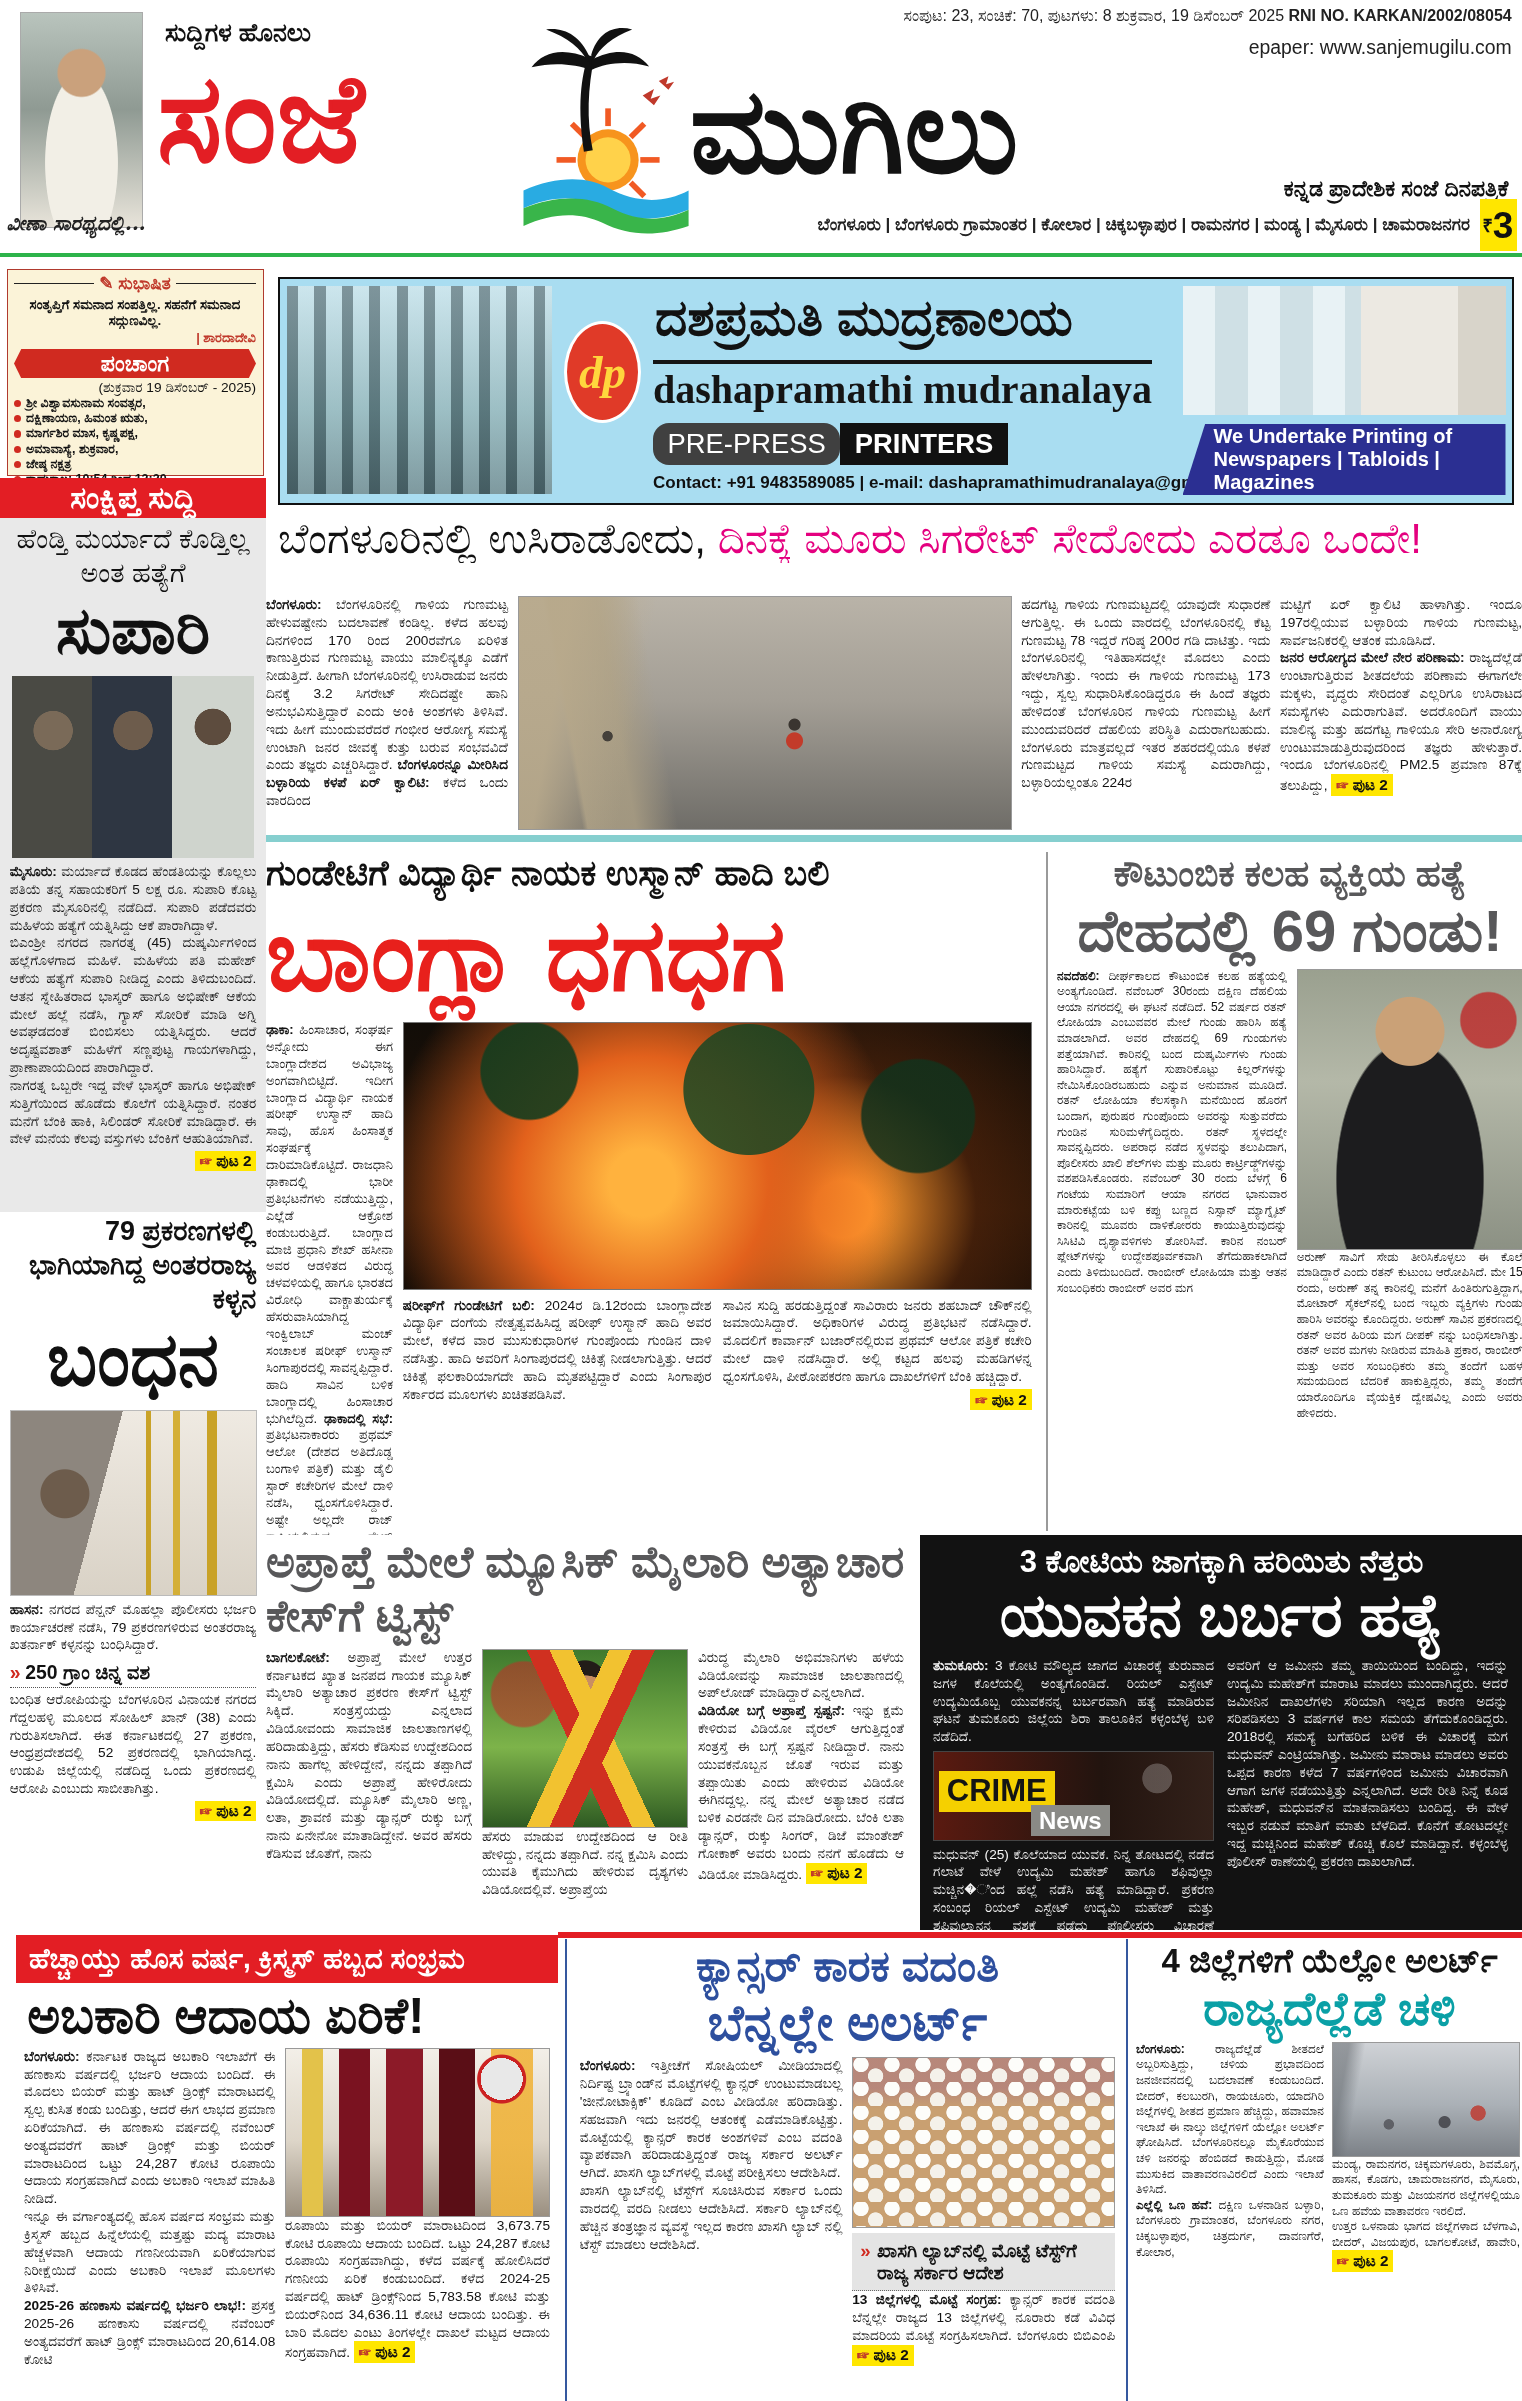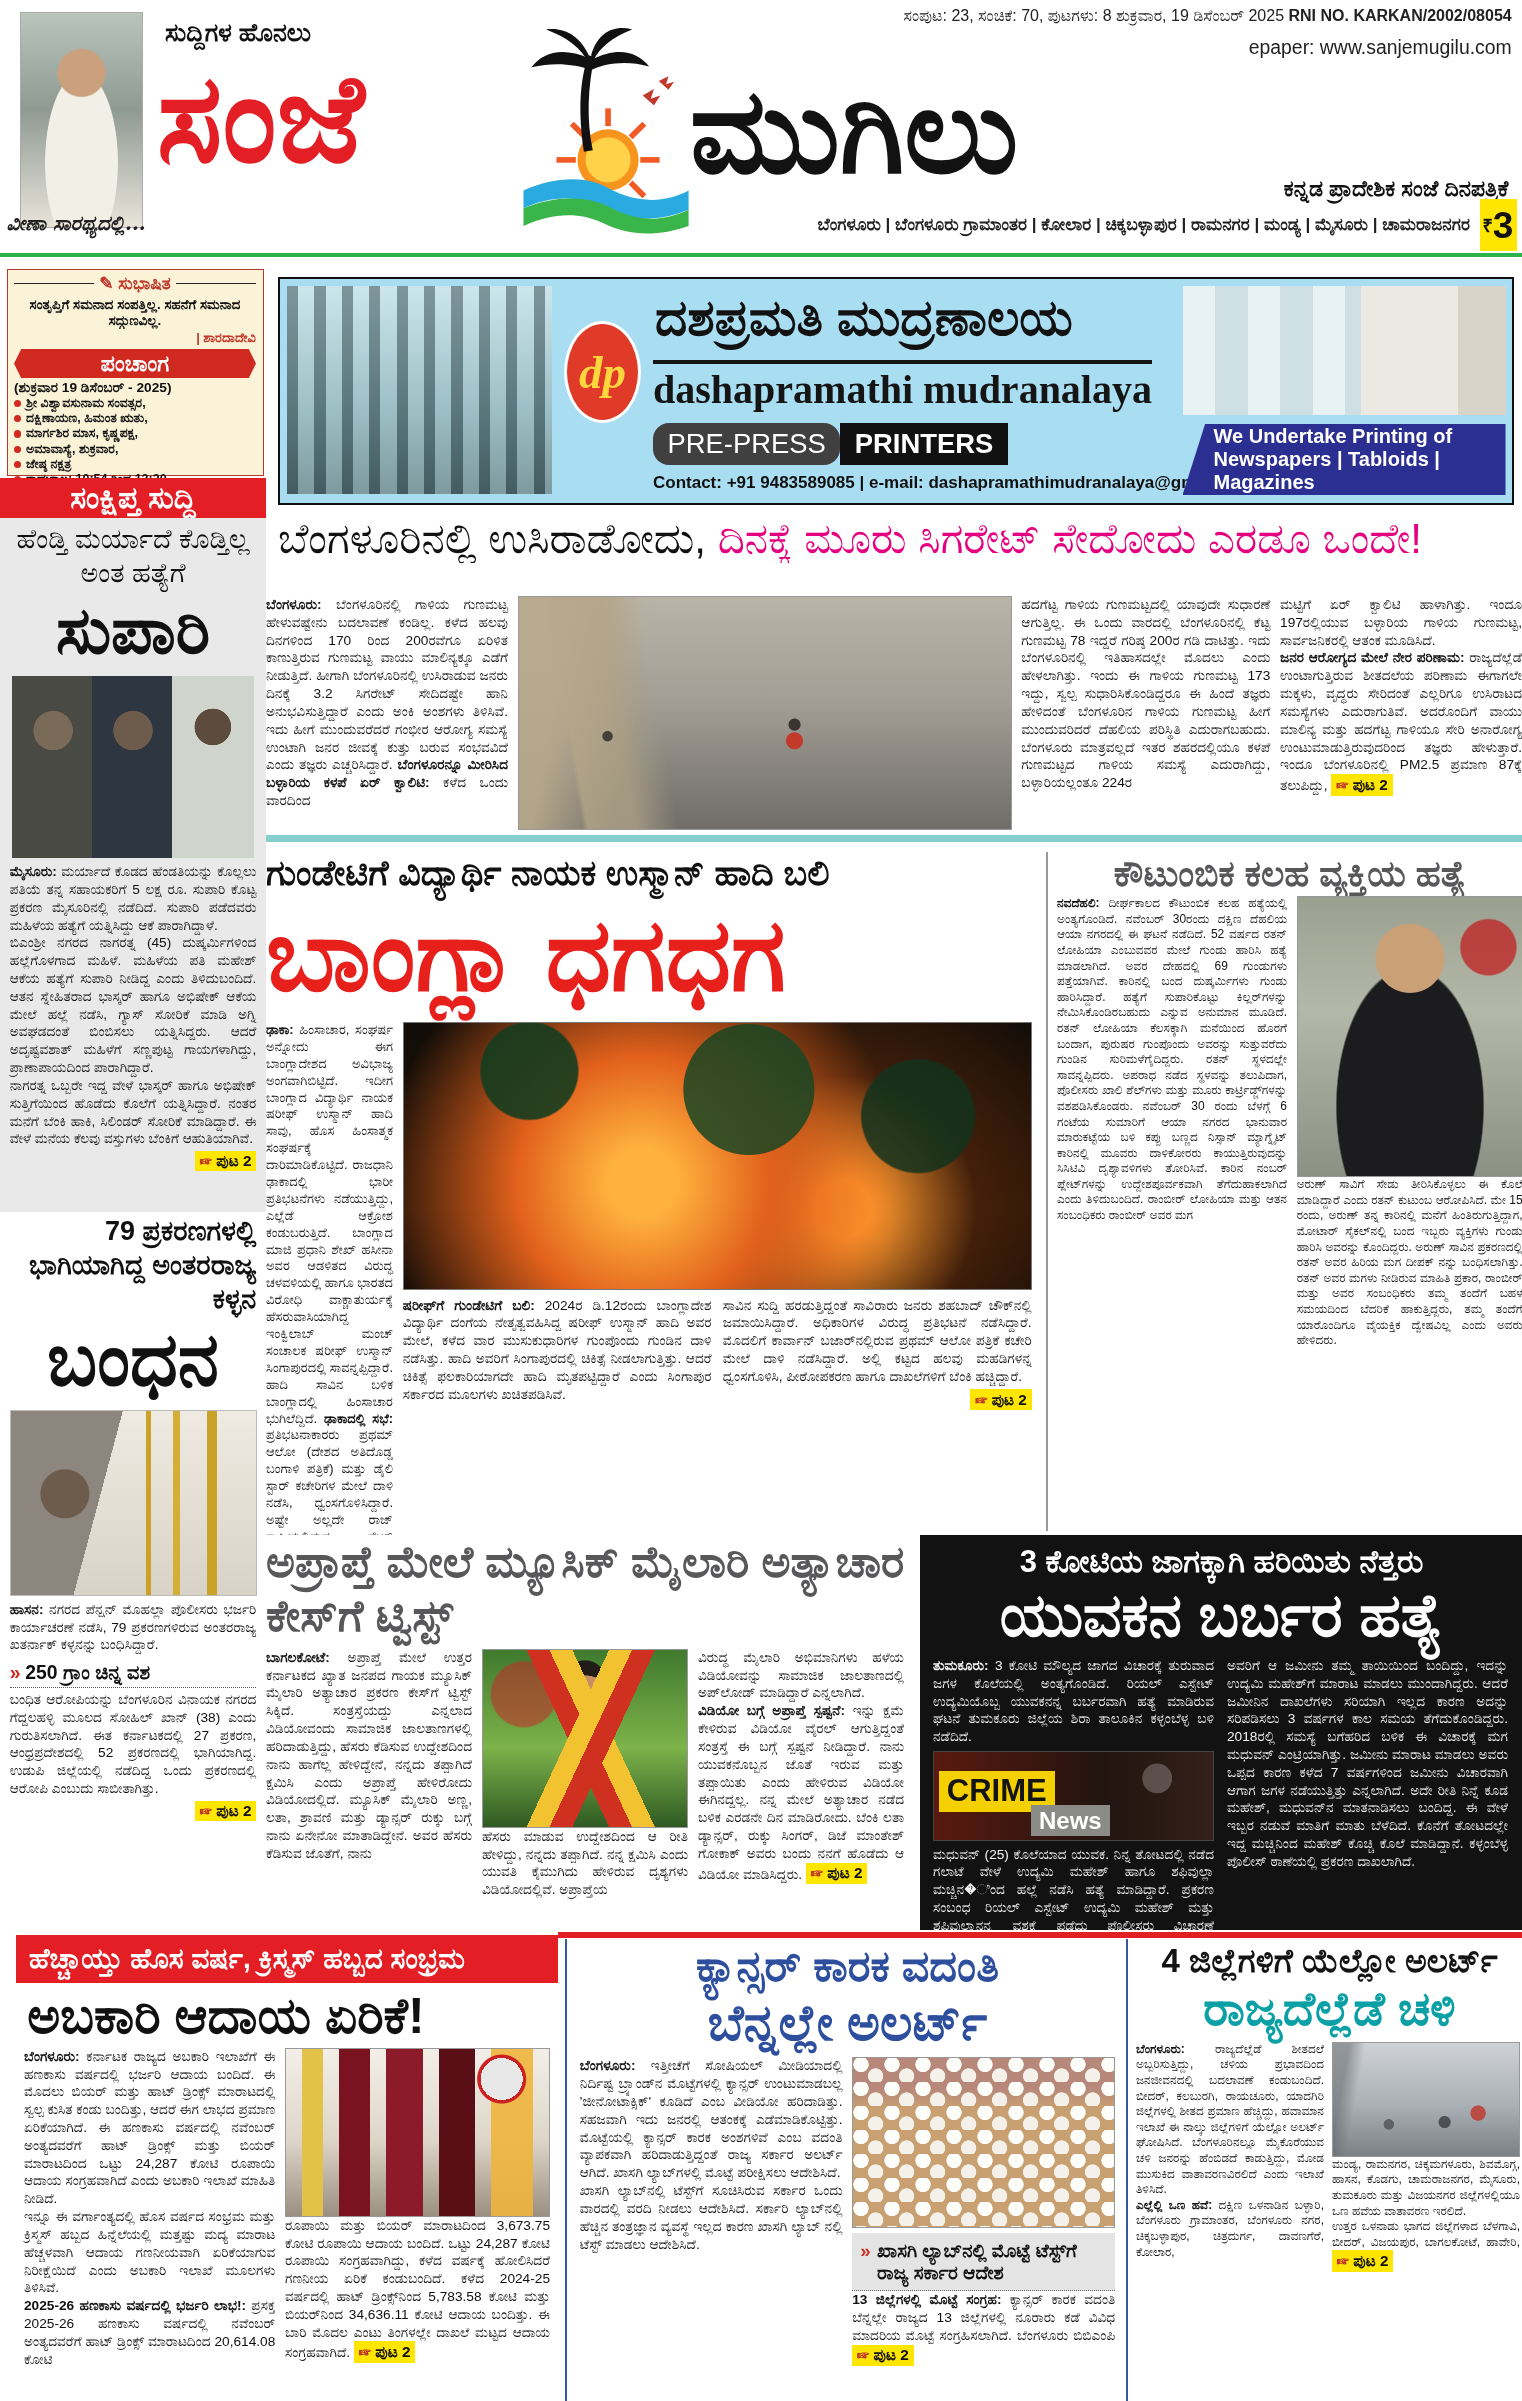--- a/index.html
+++ b/index.html
@@ -60,21 +60,21 @@
   
   .subh-box { left:6.5px; top:269px; width:257px; height:207px; background:#fbf3d8;
     border:1.6px solid #b03a2e; padding:3.2px 6.5px; }
   .subh-head { display:flex; align-items:center; gap:4.8px; justify-content:center;
     color:#c0392b; font-weight:bold; font-size:17px; }
   .subh-head .line { flex:1; border-top:1.6px solid #222; position:relative; }
   .subh-quote { font-size:13.3px; font-weight:bold; text-align:center; margin-top:2.4px; line-height:1.25; }
   .subh-author { text-align:right; color:#c0392b; font-weight:bold; font-size:13px; }
   .panch-ribbon { margin:3.2px auto 1.6px; background:#d02a20; color:#fff; text-align:center;
     font-size:22px; font-weight:bold; padding:1.6px 0; clip-path:polygon(0 50%,3% 0,97% 0,100% 50%,97% 100%,3% 100%); }
-  .panch-date { text-align:left; font-weight:bold; font-size:13.7px; margin:0 0; }
+  .panch-date { text-align:right; font-weight:normal; font-size:13.7px; margin:0 0; }
   .panch-list { list-style:none; }
   .panch-list li { display:flex; align-items:flex-start; gap:4.8px; font-size:12.5px; font-weight:bold; line-height:1.22; }
   .dot { width:7.3px; height:7.3px; border-radius:50%; background:#d02a20; flex:0 0 7.3px; margin-top:4px; }
   .brief-banner { left:0; top:478px; width:266px; height:40px; background:#e31e24; color:#fff;
     display:flex; align-items:center; justify-content:center; font-size:30px; font-weight:bold; }
   .story1 { left:0; top:518px; width:266px; height:694px; background:#e9e9e9; padding:4.8px 9.7px; overflow:hidden; }
   .s1-h { font-size:27px; font-weight:normal; text-align:center; line-height:1.25; }
   .s1-big { font-size:65px; font-weight:bold; text-align:center; line-height:1.25; }
   .ph-men3 { width:242px; height:182px; margin:4.8px auto;
     background:
@@ -397,20 +397,21 @@
           <div class="tag-row"><span class="ptag"><span class="hand">☞</span> <span>ಪುಟ 2</span></span></div>
         </div>
       </div>
     </div>
   </div>
 </div>
 <div class="abs vrule vert1"></div>
 
 <div class="abs delhi">
   <div class="kicker">ಕೌಟುಂಬಿಕ ಕಲಹ ವ್ಯಕ್ತಿಯ ಹತ್ಯೆ</div>
+  <div class="bighead">ದೇಹದಲ್ಲಿ 69 ಗುಂಡು!</div>
   <div class="delhi-row">
     <div class="dl-col1 art-body small-note">
       <span class="dl">ನವದೆಹಲಿ:</span><span> ದೀರ್ಘಕಾಲದ ಕೌಟುಂಬಿಕ ಕಲಹ ಹತ್ಯೆಯಲ್ಲಿ ಅಂತ್ಯಗೊಂಡಿದೆ. ನವೆಂಬರ್ 30ರಂದು ದಕ್ಷಿಣ ದೆಹಲಿಯ ಆಯಾ ನಗರದಲ್ಲಿ ಈ ಘಟನೆ ನಡೆದಿದೆ. 52 ವರ್ಷದ ರತನ್ ಲೋಹಿಯಾ ಎಂಬುವವರ ಮೇಲೆ ಗುಂಡು ಹಾರಿಸಿ ಹತ್ಯೆ ಮಾಡಲಾಗಿದೆ. ಅವರ ದೇಹದಲ್ಲಿ 69 ಗುಂಡುಗಳು ಪತ್ತೆಯಾಗಿವೆ. ಕಾರಿನಲ್ಲಿ ಬಂದ ದುಷ್ಕರ್ಮಿಗಳು ಗುಂಡು ಹಾರಿಸಿದ್ದಾರೆ. ಹತ್ಯೆಗೆ ಸುಪಾರಿಕೊಟ್ಟು ಕಿಲ್ಲರ್‌ಗಳನ್ನು ನೇಮಿಸಿಕೊಂಡಿರಬಹುದು ಎನ್ನುವ ಅನುಮಾನ ಮೂಡಿದೆ. ರತನ್ ಲೋಹಿಯಾ ಕೆಲಸಕ್ಕಾಗಿ ಮನೆಯಿಂದ ಹೊರಗೆ ಬಂದಾಗ, ಪುರುಷರ ಗುಂಪೊಂದು ಅವರನ್ನು ಸುತ್ತುವರೆದು ಗುಂಡಿನ ಸುರಿಮಳೆಗೈದಿದ್ದರು. ರತನ್ ಸ್ಥಳದಲ್ಲೇ ಸಾವನ್ನಪ್ಪಿದರು. ಅಪರಾಧ ನಡೆದ ಸ್ಥಳವನ್ನು ತಲುಪಿದಾಗ, ಪೊಲೀಸರು ಖಾಲಿ ಶೆಲ್‌ಗಳು ಮತ್ತು ಮೂರು ಕಾರ್ಟ್ರಿಡ್ಜ್‌ಗಳನ್ನು ವಶಪಡಿಸಿಕೊಂಡರು. ನವೆಂಬರ್ 30 ರಂದು ಬೆಳಗ್ಗೆ 6 ಗಂಟೆಯ ಸುಮಾರಿಗೆ ಆಯಾ ನಗರದ ಭಾನುವಾರ ಮಾರುಕಟ್ಟೆಯ ಬಳಿ ಕಪ್ಪು ಬಣ್ಣದ ನಿಸ್ಸಾನ್ ಮ್ಯಾಗ್ನೈಟ್ ಕಾರಿನಲ್ಲಿ ಮೂವರು ದಾಳಿಕೋರರು ಕಾಯುತ್ತಿರುವುದನ್ನು ಸಿಸಿಟಿವಿ ದೃಶ್ಯಾವಳಿಗಳು ತೋರಿಸಿವೆ. ಕಾರಿನ ನಂಬರ್ ಪ್ಲೇಟ್‌ಗಳನ್ನು ಉದ್ದೇಶಪೂರ್ವಕವಾಗಿ ತೆಗೆದುಹಾಕಲಾಗಿದೆ ಎಂದು ತಿಳಿದುಬಂದಿದೆ. ರಾಂಬೀರ್ ಲೋಹಿಯಾ ಮತ್ತು ಆತನ ಸಂಬಂಧಿಕರು ರಾಂಬೀರ್ ಅವರ ಮಗ</span>
     </div>
     <div class="dl-col2">
       <div class="ph-man"></div>
       <p class="art-body small-note">ಅರುಣ್ ಸಾವಿಗೆ ಸೇಡು ತೀರಿಸಿಕೊಳ್ಳಲು ಈ ಕೊಲೆ ಮಾಡಿದ್ದಾರೆ ಎಂದು ರತನ್ ಕುಟುಂಬ ಆರೋಪಿಸಿದೆ. ಮೇ 15 ರಂದು, ಅರುಣ್ ತನ್ನ ಕಾರಿನಲ್ಲಿ ಮನೆಗೆ ಹಿಂತಿರುಗುತ್ತಿದ್ದಾಗ, ಮೋಟಾರ್ ಸೈಕಲ್‌ನಲ್ಲಿ ಬಂದ ಇಬ್ಬರು ವ್ಯಕ್ತಿಗಳು ಗುಂಡು ಹಾರಿಸಿ ಅವರನ್ನು ಕೊಂದಿದ್ದರು. ಅರುಣ್ ಸಾವಿನ ಪ್ರಕರಣದಲ್ಲಿ ರತನ್ ಅವರ ಹಿರಿಯ ಮಗ ದೀಪಕ್ ನನ್ನು ಬಂಧಿಸಲಾಗಿತ್ತು. ರತನ್ ಅವರ ಮಗಳು ನೀಡಿರುವ ಮಾಹಿತಿ ಪ್ರಕಾರ, ರಾಂಬೀರ್ ಮತ್ತು ಅವರ ಸಂಬಂಧಿಕರು ತಮ್ಮ ತಂದೆಗೆ ಬಹಳ ಸಮಯದಿಂದ ಬೆದರಿಕೆ ಹಾಕುತ್ತಿದ್ದರು, ತಮ್ಮ ತಂದೆಗೆ ಯಾರೊಂದಿಗೂ ವೈಯಕ್ತಿಕ ದ್ವೇಷವಿಲ್ಲ ಎಂದು ಅವರು ಹೇಳಿದರು.</p>
     </div>
   </div>
 </div>

